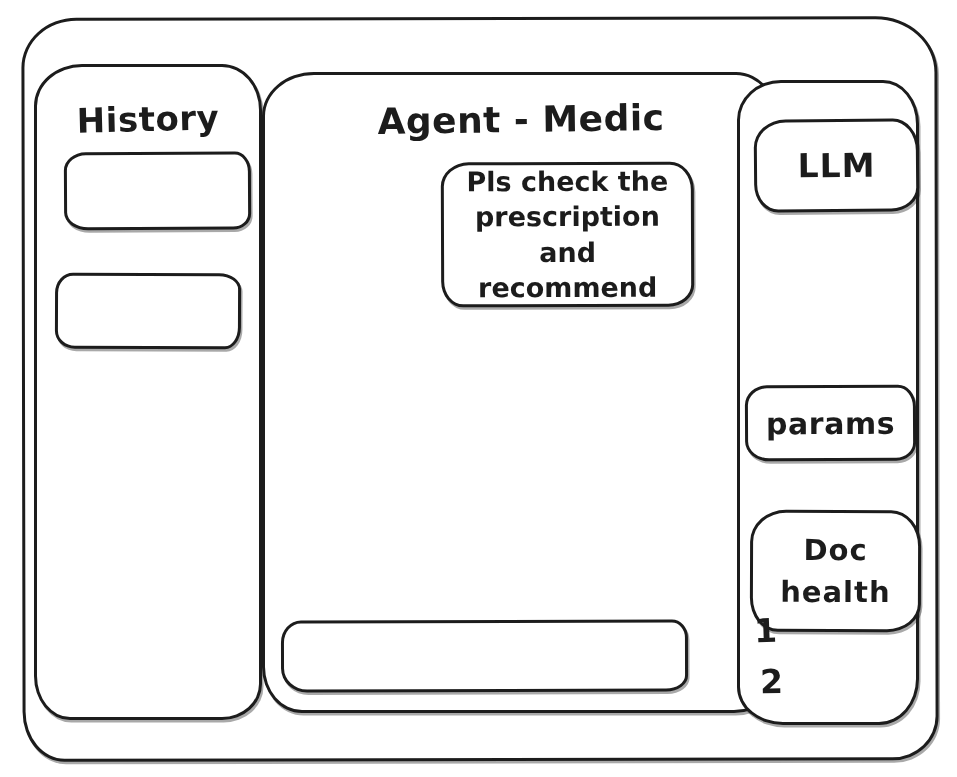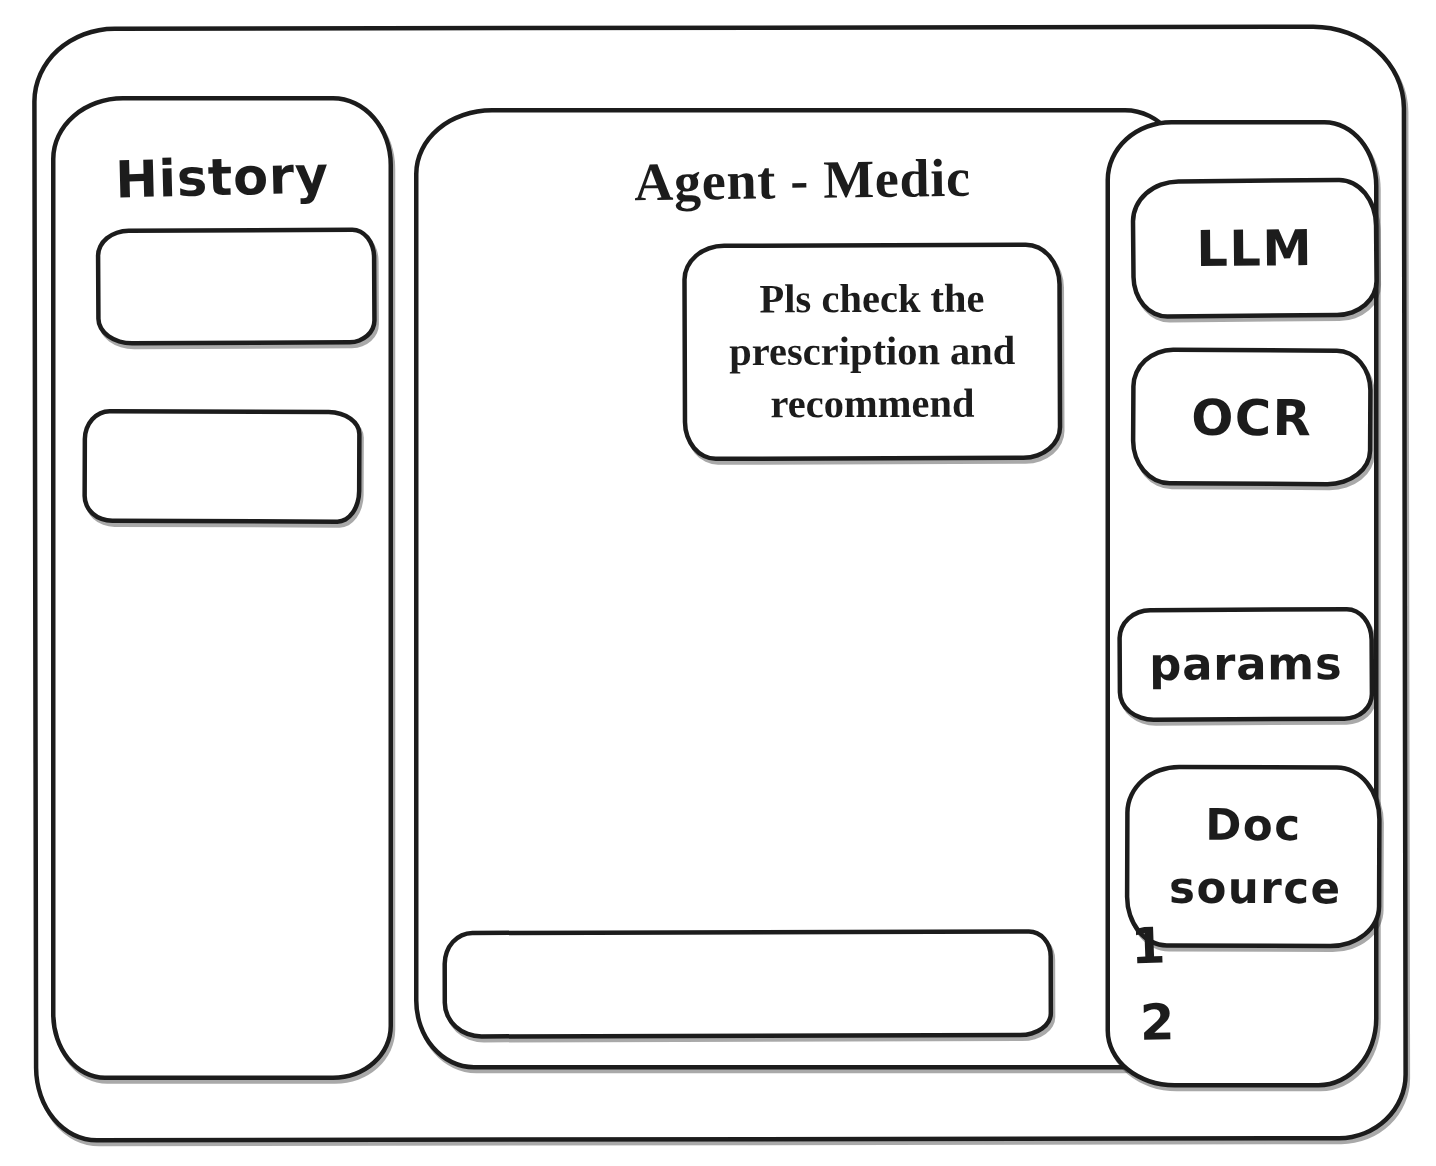--- a/index.html
+++ b/index.html
@@ -61,24 +61,23 @@
   }
   .hist-item-2 {
     left: 18px; top: 206px;
     width: 186px; height: 76px;
     border-radius: 18px 22px 16px 20px / 20px 16px 22px 18px;
     transform: rotate(0.2deg);
   }
 
   
   .center-panel {
-    left: 276px; top: 72px;
+    left: 262px; top: 72px;
     width: 518px; height: 641px;
     border-radius: 52px 44px 46px 40px / 44px 52px 40px 46px;
-    font-family: Liberation Serif, serif;
   }
   .chat-title {
     top: 24px;
     font-size: 36px;
     transform: rotate(-0.8deg);
   }
   .bubble {
     display: flex;
     align-items: center;
     justify-content: flex-end;
@@ -135,21 +134,21 @@
     transform: rotate(-0.5deg);
   }
   .tool-ocr {
     left: 14px; top: 149px;
     width: 161px; height: 92px;
     border-radius: 28px 24px 30px 26px / 26px 28px 24px 30px;
     font-size: 33px;
     transform: rotate(0.3deg);
   }
   .tool-params {
-    left: 5px; top: 322px;
+    left: 5px; top: 302px;
     width: 171px; height: 76px;
     border-radius: 22px 18px 20px 24px / 20px 22px 18px 20px;
     font-size: 30px;
     letter-spacing: 0.5px;
     transform: rotate(-0.3deg);
   }
   .tool-doc {
     left: 10px; top: 427px;
     width: 171px; height: 122px;
     border-radius: 36px 30px 34px 28px / 32px 36px 28px 34px;
@@ -192,29 +191,26 @@
 
 
     <input class="sketch input-box" placeholder="" style="">
   </div>
 
   <div class="sketch right-panel">
     <div class="sketch tool tool-llm">
       <span>LLM</span>
     </div>
 
-    <div class="sketch tool tool-ocr">
-      <span>OCR</span>
-    </div>
 
     <div class="sketch tool tool-params">
       <span>params</span>
     </div>
 
     <div class="sketch tool tool-doc">
-      <span class="wrap">Doc source</span>
+      <span class="wrap">Doc health</span>
     </div>
 
     <div class="doc-num doc-num-1">1</div>
     <div class="doc-num doc-num-2">2</div>
   </div>
 
 </div>
 
 </body></html>

